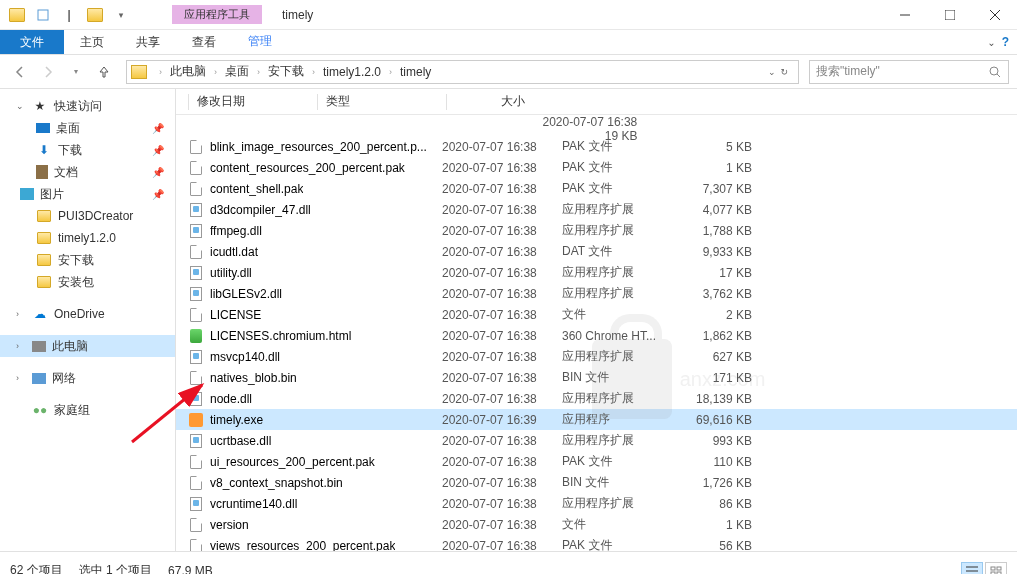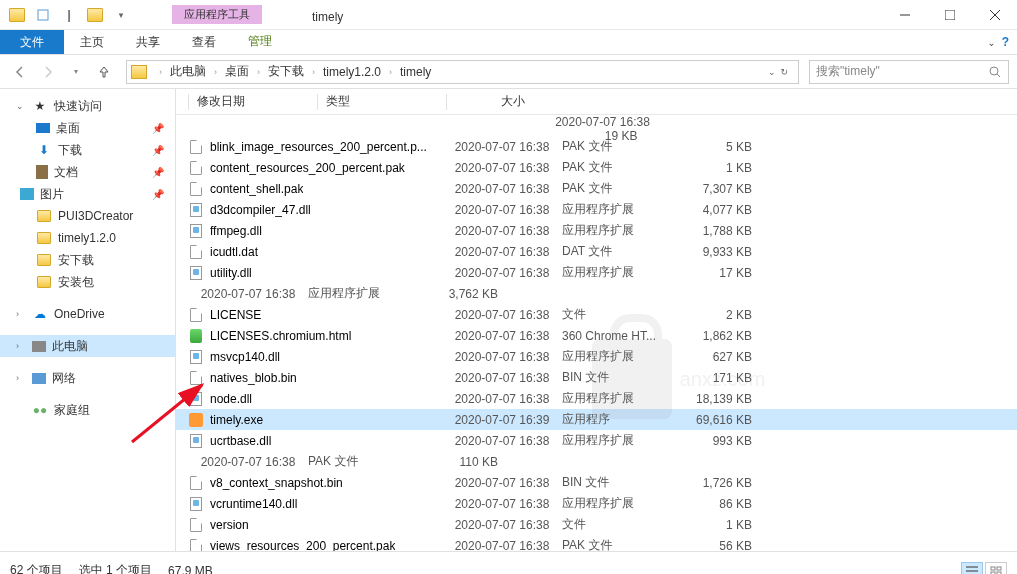--- a/index.html
+++ b/index.html
@@ -2,30 +2,30 @@
 <html><head>
 <meta charset="utf-8">
 <style>
 * { margin: 0; padding: 0; box-sizing: border-box; font-family: "Microsoft YaHei", "Segoe UI", sans-serif; font-size: 12px; }
 body { width: 1017px; height: 574px; background: #fff; overflow: hidden; position: relative; }
 
 .titlebar { height: 30px; display: flex; align-items: center; background: #fff; border-bottom: 1px solid #e8e8e8; }
 .titlebar-left { display: flex; align-items: center; padding-left: 6px; gap: 4px; }
 .qat-icon { width: 22px; height: 22px; display: flex; align-items: center; justify-content: center; }
 .folder-icon-small { width: 16px; height: 14px; background: linear-gradient(#ffe9a6, #f5c842); border: 1px solid #d4a828; border-radius: 1px; }
-.titlebar-center { flex: 1; display: flex; align-items: flex-end; padding-left: 40px; gap: 30px; }
+.titlebar-center { flex: 1; display: flex; align-items: center; padding-left: 40px; }
 .context-tab { background: #e6b3e6; padding: 2px 12px; font-size: 11px; color: #333; }
 .title-text { padding-left: 20px; color: #333; }
 .titlebar-right { display: flex; }
 .win-btn { width: 45px; height: 30px; display: flex; align-items: center; justify-content: center; cursor: default; }
 
 .ribbon-tabs { height: 25px; display: flex; align-items: stretch; background: #fff; border-bottom: 1px solid #e1e1e1; }
 .ribbon-tab { padding: 4px 16px; color: #333; display: flex; align-items: center; }
 .ribbon-tab.file { background: #1979ca; color: #fff; padding: 4px 20px; }
-.ribbon-tab.context { color: #4d7c0f; border-bottom: 2px solid transparent; }
+.ribbon-tab.context { color: #3b82f6; border-bottom: 2px solid transparent; }
 .ribbon-right { margin-left: auto; display: flex; align-items: center; padding-right: 8px; gap: 6px; }
 .chevron { font-size: 10px; color: #555; }
 
 .navbar { height: 34px; display: flex; align-items: center; padding: 0 8px; gap: 4px; border-bottom: 1px solid #e1e1e1; background: #fff; }
 .nav-btn { width: 24px; height: 24px; display: flex; align-items: center; justify-content: center; color: #888; }
 .nav-btn.active { color: #333; }
 .breadcrumb { flex: 1; height: 24px; border: 1px solid #ccc; display: flex; align-items: center; padding: 0 4px; margin: 0 6px; background: #fff; }
 .bc-icon { width: 16px; height: 14px; background: linear-gradient(#ffe9a6, #f5c842); border: 1px solid #d4a828; margin-right: 6px; }
 .bc-sep { color: #999; padding: 0 6px; font-size: 9px; }
 .bc-item { color: #333; padding: 0 2px; }
@@ -52,21 +52,21 @@
 
 .filelist { flex: 1; overflow-y: auto; overflow-x: hidden; }
 .filelist::-webkit-scrollbar { width: 17px; }
 .filelist::-webkit-scrollbar-track { background: #f0f0f0; }
 .filelist::-webkit-scrollbar-thumb { background: #c1c1c1; }
 .row { display: flex; align-items: center; height: 21px; padding-left: 12px; }
 .row.selected { background: #cce8ff; }
 .row.cutoff { color: #999; flex-direction: column; }
 .cell-name { width: 254px; display: flex; align-items: center; gap: 6px; overflow: hidden; }
 .cell-name span { white-space: nowrap; overflow: hidden; text-overflow: ellipsis; }
-.cell-date { width: 120px; color: #555; text-align: center; }
+.cell-date { width: 120px; color: #555; }
 .cell-type { width: 120px; color: #555; white-space: nowrap; overflow: hidden; text-overflow: ellipsis; }
 .cell-size { width: 70px; text-align: right; color: #555; }
 .file-ico { width: 16px; height: 16px; flex-shrink: 0; display: flex; align-items: center; justify-content: center; }
 .ico-file { width: 12px; height: 14px; background: #fff; border: 1px solid #999; border-radius: 1px; position: relative; }
 .ico-file::before { content: ""; position: absolute; right: -1px; top: -1px; border: 3px solid transparent; border-top-color: #fff; border-right-color: #fff; }
 .ico-dll { width: 12px; height: 14px; background: #fff; border: 1px solid #999; position: relative; }
 .ico-dll::after { content: ""; position: absolute; left: 2px; top: 2px; width: 6px; height: 6px; background: #6bb5e8; border-radius: 1px; }
 .ico-exe-t { width: 14px; height: 14px; background: #ff9933; border-radius: 2px; }
 .ico-html { width: 12px; height: 14px; background: linear-gradient(#6bd66b, #3ca83c); border-radius: 2px; }
 
@@ -350,20 +350,26 @@
             <div class="file-ico">
               <div class="ico-dll"></div>
             </div>
             <span>utility.dll</span>
           </div>
           <div class="cell-date">2020-07-07 16:38</div>
           <div class="cell-type">应用程序扩展</div>
           <div class="cell-size">17 KB</div>
         </div>
         <div class="row">
+          <div class="cell-name">
+            <div class="file-ico">
+              <div class="ico-dll"></div>
+            </div>
+            <span>libGLESv2.dll</span>
+          </div>
           <div class="cell-date">2020-07-07 16:38</div>
           <div class="cell-type">应用程序扩展</div>
           <div class="cell-size">3,762 KB</div>
         </div>
         <div class="row">
           <div class="cell-name">
             <div class="file-ico">
               <div class="ico-file"></div>
             </div>
             <span>LICENSE</span>
@@ -432,20 +438,26 @@
             <div class="file-ico">
               <div class="ico-dll"></div>
             </div>
             <span>ucrtbase.dll</span>
           </div>
           <div class="cell-date">2020-07-07 16:38</div>
           <div class="cell-type">应用程序扩展</div>
           <div class="cell-size">993 KB</div>
         </div>
         <div class="row">
+          <div class="cell-name">
+            <div class="file-ico">
+              <div class="ico-file"></div>
+            </div>
+            <span>ui_resources_200_percent.pak</span>
+          </div>
           <div class="cell-date">2020-07-07 16:38</div>
           <div class="cell-type">PAK 文件</div>
           <div class="cell-size">110 KB</div>
         </div>
         <div class="row">
           <div class="cell-name">
             <div class="file-ico">
               <div class="ico-file"></div>
             </div>
             <span>v8_context_snapshot.bin</span>

